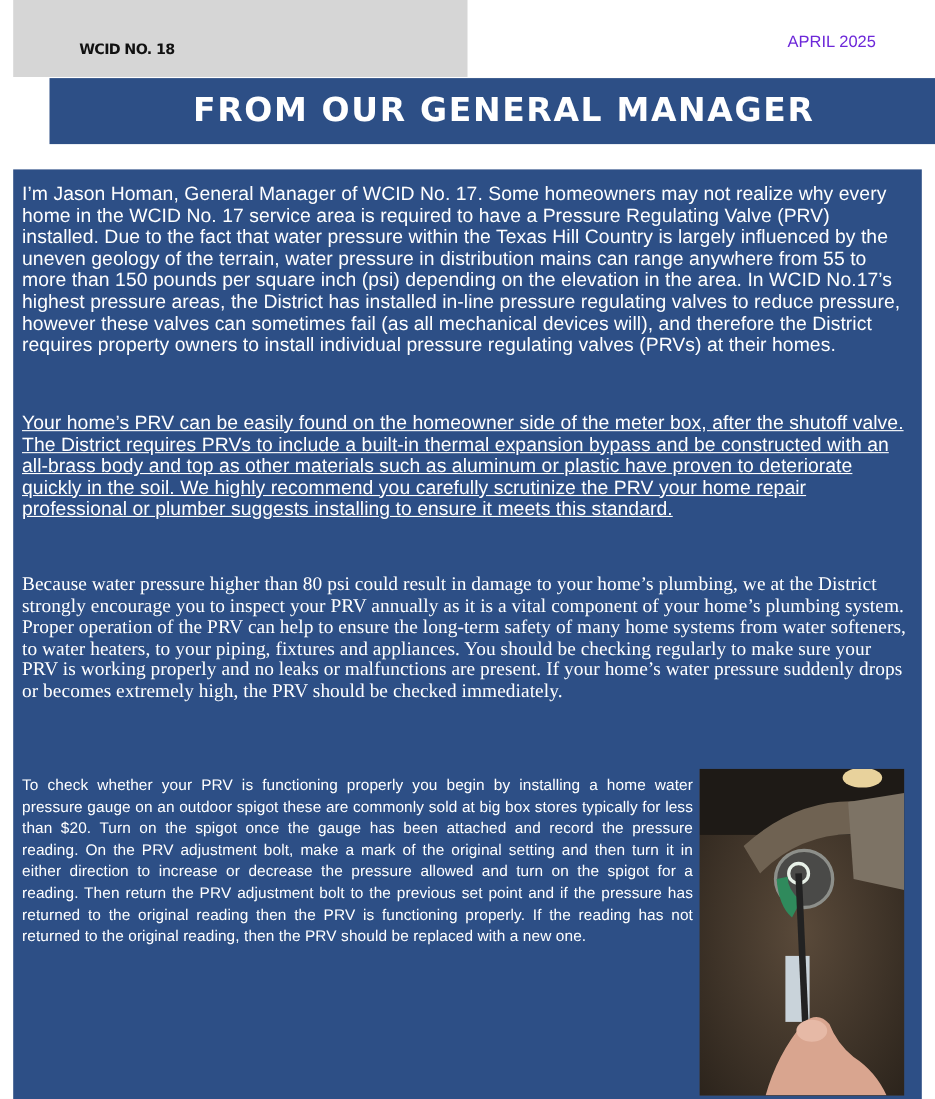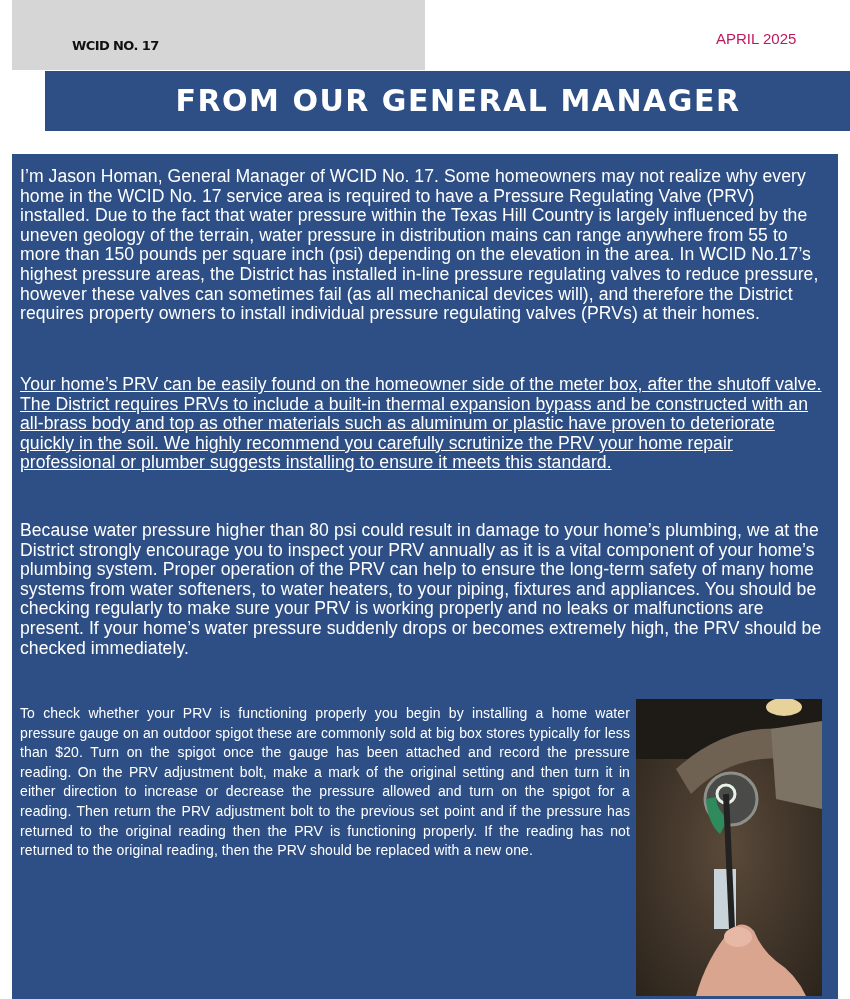--- a/index.html
+++ b/index.html
@@ -1,35 +1,35 @@
 <!DOCTYPE html>
 <html><head>
 <meta charset="utf-8">
 <style>
   html, body { margin: 0; padding: 0; background: #ffffff; }
   body { width: 850px; height: 999px; position: relative; overflow: hidden; font-family: "DejaVu Sans", sans-serif; }
   .org-box { position: absolute; left: 12px; top: 0; width: 413px; height: 70px; background: #d6d6d6; }
   .org-name { position: absolute; left: 72px; top: 38px; font-family: "DejaVu Sans", sans-serif; font-weight: bold; font-size: 13px; letter-spacing: -0.6px; color: #111; }
-  .issue-date { position: absolute; left: 716px; top: 30px; font-family: "Liberation Sans", sans-serif; font-size: 15px; color: #be185d; }
+  .issue-date { position: absolute; left: 716px; top: 30px; font-family: "Liberation Sans", sans-serif; font-size: 15px; color: #6d28d9; }
   .title-bar { position: absolute; left: 12px; top: 71px; width: 826px; height: 60px; background: #2d4f86; display: flex; align-items: center; justify-content: center; margin-left: 33px; }
   .title-text { font-family: "DejaVu Sans", sans-serif; font-weight: bold; font-size: 30px; color: #ffffff; letter-spacing: 1.5px; margin-top: -2px; }
   .body-box { position: absolute; left: 12px; top: 154px; width: 826px; height: 855px; background: #2d4f86; }
   .para { position: absolute; left: 8px; width: 808px; color: #ffffff; font-family: "Liberation Sans", sans-serif; font-size: 17.6px; line-height: 19.6px; margin: 0; letter-spacing: 0.05px; }
   .p1 { top: 13px; }
   .p2 { top: 221px; text-decoration: underline; }
-  .p3 { top: 367px; }
+  .p3 { top: 367px; font-family: Liberation Serif, serif; }
   .p4 { top: 550px; width: 610px; text-align: justify; font-size: 14px; letter-spacing: 0.1px; }
   .photo { position: absolute; left: 624px; top: 545px; width: 186px; height: 297px; overflow: hidden; background: #3b3127; }
   .photo svg { display: block; width: 100%; height: 100%; }
 </style>
 </head>
 <body>
 
 <div class="org-box"></div>
-<div class="org-name">WCID NO. 17</div>
+<div class="org-name">WCID NO. 18</div>
 <div class="issue-date">APRIL 2025</div>
 
 <div class="title-bar">
   <div class="title-text">FROM OUR GENERAL MANAGER</div>
 </div>
 
 <div class="body-box">
   <p class="para p1">I’m Jason Homan, General Manager of WCID No. 17. Some homeowners may not realize why every home in the WCID No. 17 service area is required to have a Pressure Regulating Valve (PRV) installed. Due to the fact that water pressure within the Texas Hill Country is largely influenced by the uneven geology of the terrain, water pressure in distribution mains can range anywhere from 55 to more than 150 pounds per square inch (psi) depending on the elevation in the area. In WCID No.17’s highest pressure areas, the District has installed in-line pressure regulating valves to reduce pressure, however these valves can sometimes fail (as all mechanical devices will), and therefore the District requires property owners to install individual pressure regulating valves (PRVs) at their homes.</p>
   <p class="para p2">Your home’s PRV can be easily found on the homeowner side of the meter box, after the shutoff valve. The District requires PRVs to include a built-in thermal expansion bypass and be constructed with an all-brass body and top as other materials such as aluminum or plastic have proven to deteriorate quickly in the soil. We highly recommend you carefully scrutinize the PRV your home repair professional or plumber suggests installing to ensure it meets this standard.</p>
   <p class="para p3">Because water pressure higher than 80 psi could result in damage to your home’s plumbing, we at the District strongly encourage you to inspect your PRV annually as it is a vital component of your home’s plumbing system. Proper operation of the PRV can help to ensure the long-term safety of many home systems from water softeners, to water heaters, to your piping, fixtures and appliances. You should be checking regularly to make sure your PRV is working properly and no leaks or malfunctions are present. If your home’s water pressure suddenly drops or becomes extremely high, the PRV should be checked immediately.</p>

